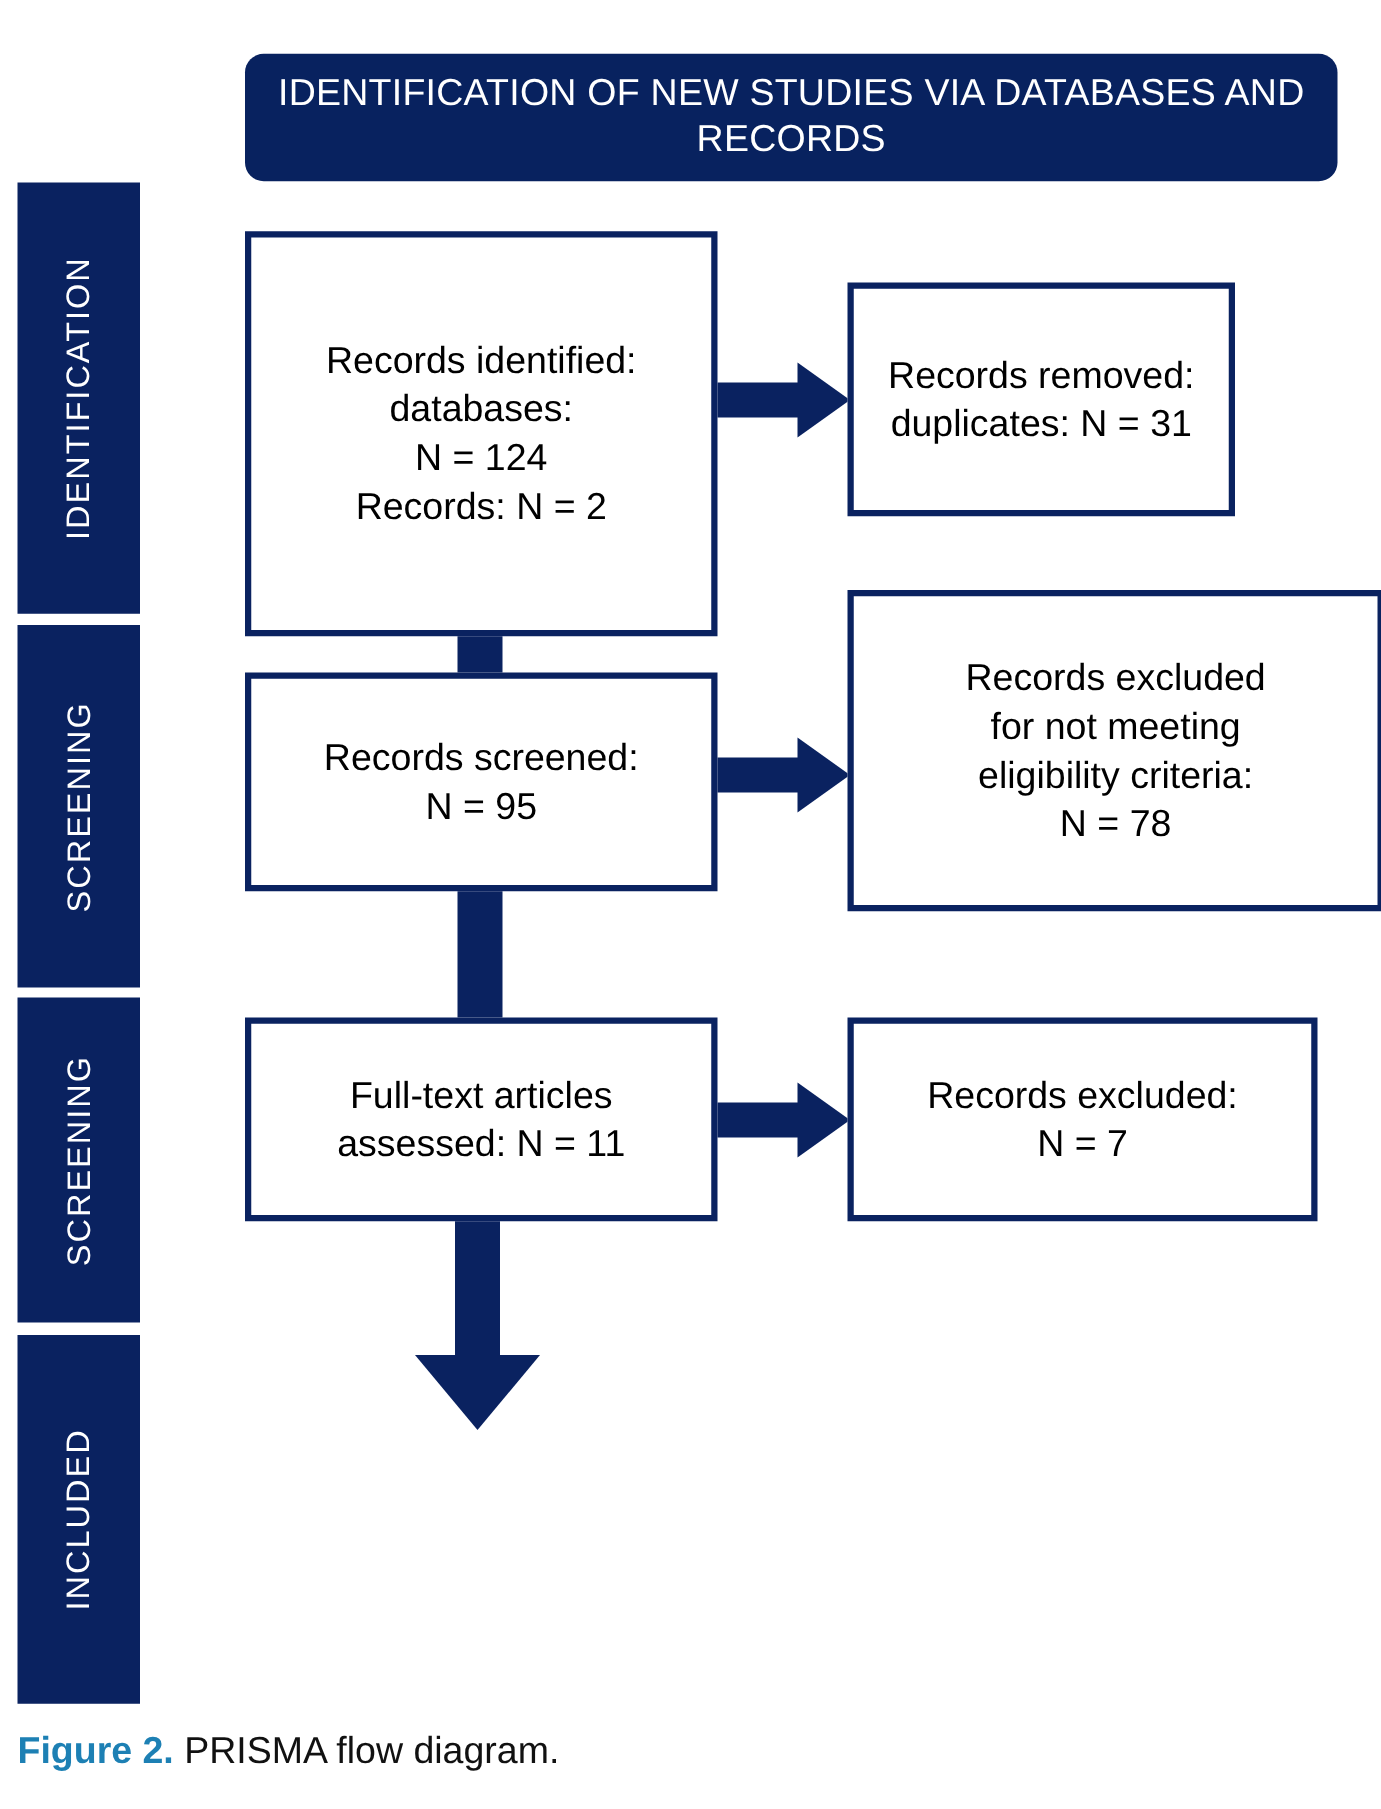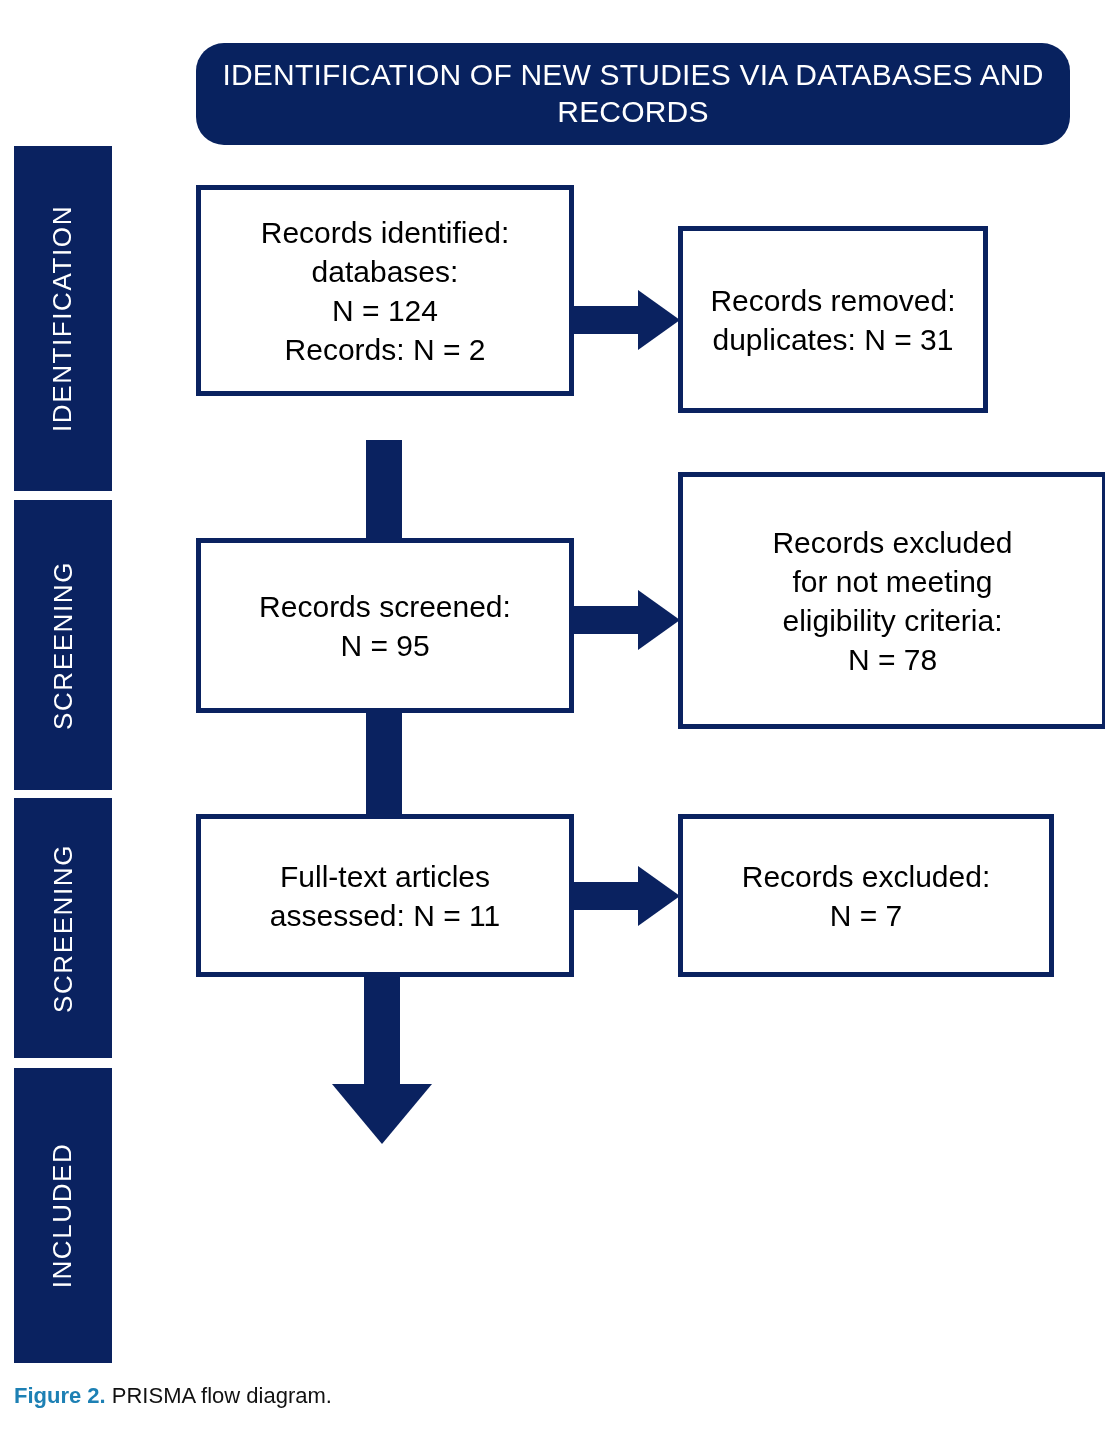--- a/index.html
+++ b/index.html
@@ -23,21 +23,21 @@
   }
 
   
   #header-banner {
     position: absolute;
     left: 196px;
     top: 43px;
     width: 874px;
     height: 102px;
     background: #08225F;
-    border-radius: 28px;
+    border-radius: 15px;
     color: #ffffff;
     display: flex;
     align-items: center;
     justify-content: center;
     text-align: center;
     padding: 0 26px;
     font-size: 30px;
     line-height: 1.22;
     letter-spacing: 0.2px;
     font-weight: 400;
@@ -75,21 +75,21 @@
     align-items: center;
     justify-content: center;
     text-align: center;
     font-size: 30px;
     line-height: 1.30;
     color: #000000;
     padding: 6px 12px;
   }
   .flow-box .box-text { white-space: pre-line; }
 
-  #box-identified      { left: 196px; top: 185px;  width: 378px; height: 211px; }
+  #box-identified      { left: 196px; top: 185px;  width: 378px; height: 324px; }
   #box-duplicates      { left: 678px; top: 226px;  width: 310px; height: 187px; }
   #box-screened        { left: 196px; top: 538px;  width: 378px; height: 175px; }
   #box-excluded-elig   { left: 678px; top: 472px;  width: 429px; height: 257px; }
   #box-fulltext        { left: 196px; top: 814px;  width: 378px; height: 163px; }
   #box-excluded        { left: 678px; top: 814px;  width: 376px; height: 163px; }
   #box-included        { left: 196px; top: 1143px; width: 378px; height: 165px; }
 
   
   .v-connector {
     position: absolute;
@@ -158,21 +158,21 @@
     border-left: 50px solid transparent;
     border-right: 50px solid transparent;
     border-top: 60px solid #0A2260;
   }
 
   
   #caption {
     position: absolute;
     left: 14px;
     top: 1382px;
-    font-size: 22px;
+    font-size: 30px;
     line-height: 1.25;
     color: #000000;
   }
   #caption .caption-label {
     color: #1D80B4;
     font-weight: bold;
   }
   #caption .caption-text { color: #111111; }
 </style>
 </head>

